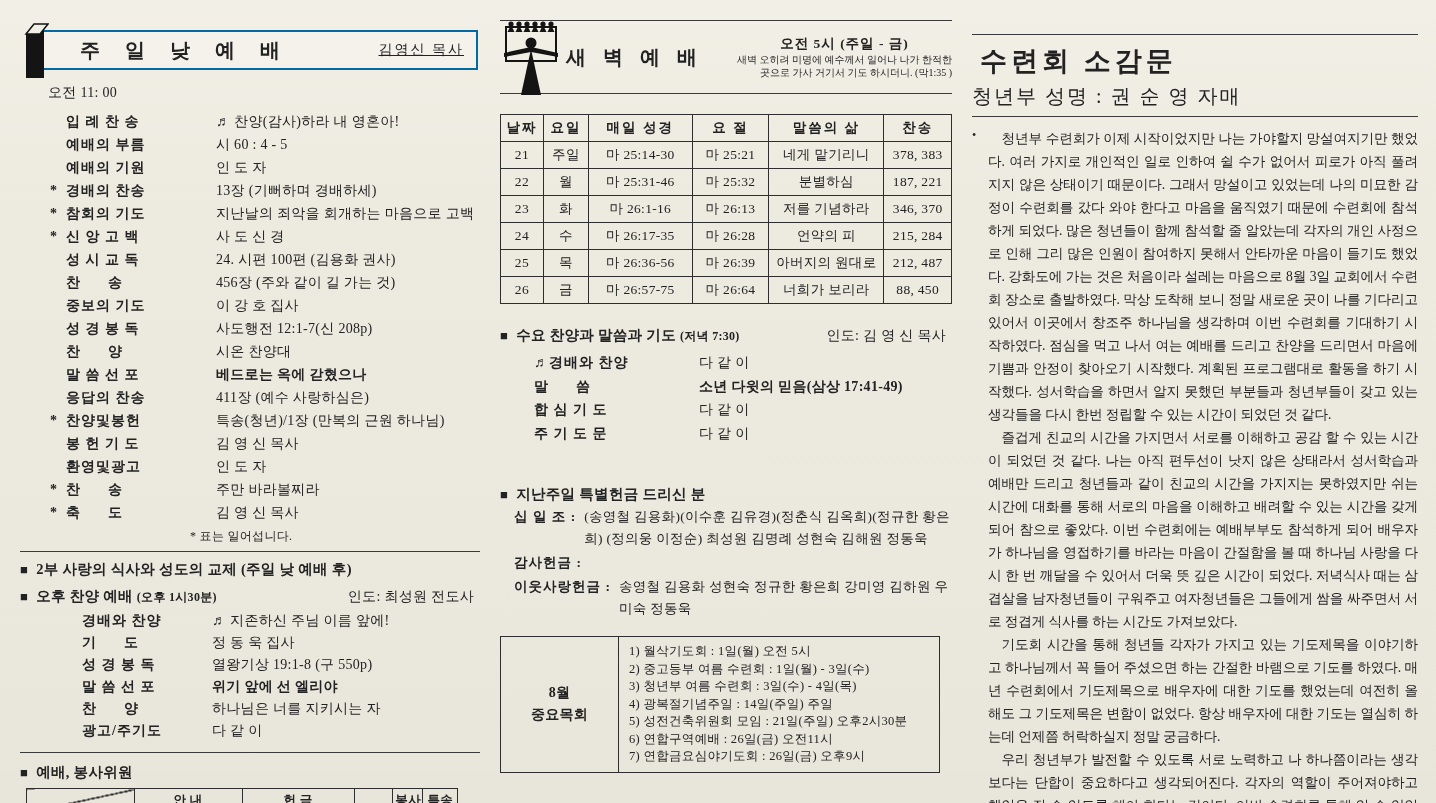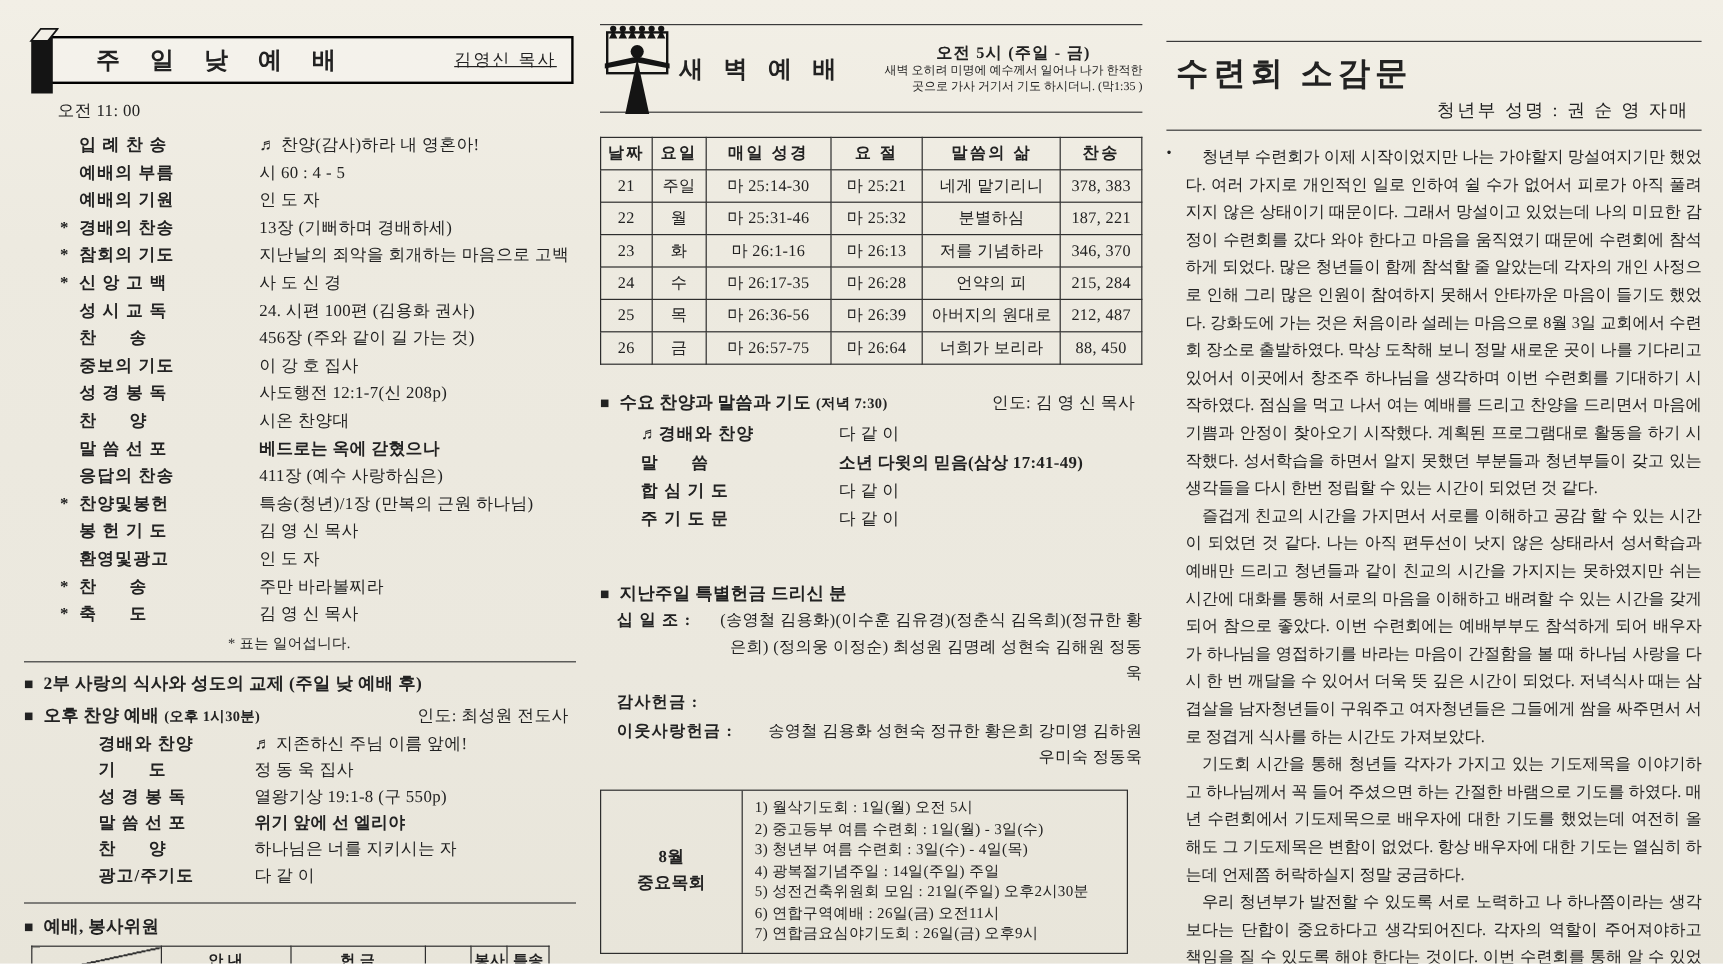--- a/index.html
+++ b/index.html
@@ -11,21 +11,21 @@
     letter-spacing:0.3px;
   }
   .page { display:flex; padding:14px 10px 0 20px; gap:20px; height:100%; }
   .col { position:relative; }
   .col-left { width:460px; }
   .col-mid { width:452px; }
   .col-right { width:446px; }
   .hr { border-top:1.6px solid #3a3a3a; height:0; }
 
   
-  .l-header { position:relative; border:2px solid #000000; margin:16px 2px 0 18px; height:40px;
+  .l-header { position:relative; border:2px solid #0369a1; margin:16px 2px 0 18px; height:40px;
               display:flex; align-items:center; justify-content:space-between; padding:0 12px 0 40px;
               background:rgba(255,255,255,0.25); }
   .l-header .title { font-size:20px; font-weight:700; letter-spacing:10px; }
   .l-header .pastor { font-size:14px; letter-spacing:2px;text-decoration:underline; }
   .flag-svg { position:absolute; left:-17px; top:-10px; }
   .l-time { margin:14px 0 8px 28px; font-size:14px; }
   .svc-list { margin-left:30px; }
   .svc-row { display:flex; line-height:23px; font-size:14px; }
   .svc-star { width:16px; font-weight:700; }
   .svc-label { width:150px; font-weight:700; white-space:pre; letter-spacing:1px; }
@@ -65,32 +65,32 @@
 
   .wed { margin-top:22px; }
   .wed-list { margin:6px 0 0 34px; }
   .wed-row { display:flex; line-height:23.5px; font-size:14px; }
   .wed-row .svc-label { width:165px; }
   .wed-row.bold .wed-val { font-weight:700;text-align:right; }
 
   .off { margin-top:40px; }
   .off-item { display:flex; font-size:13.5px; line-height:22px; margin:2px 0 0 14px; }
   .off-label { font-weight:700; white-space:pre; flex:none; letter-spacing:1px; }
-  .off-names { margin-left:24px;text-align:right; }
+  .off-names { margin-left:8px; }
 
   .aug { display:flex; border:1.6px solid #2e2e2e; margin-top:16px; width:440px; }
   .aug-left { width:118px; border-right:1.6px solid #2e2e2e; display:flex; flex-direction:column;
               align-items:center; justify-content:center; font-size:14px; font-weight:700; line-height:22px; }
   .aug-right { flex:1; padding:6px 4px 6px 10px; }
   .aug-line { font-size:12.5px; line-height:17.5px; white-space:nowrap; }
 
   
   .r-top { margin-top:20px; }
   .r-title { font-size:27px; font-weight:700; letter-spacing:4px; margin:8px 0 4px 8px; }
-  .r-byline { text-align:right; font-size:15px; padding-right:10px; letter-spacing:2px; margin-bottom:6px; }
+  .r-byline { text-align:left; font-size:20px; padding-right:10px; letter-spacing:2px; margin-bottom:6px; }
   .essay { position:relative; margin-top:10px; padding-left:16px; }
   .essay-bullet { position:absolute; left:0; top:1px; font-size:12px; }
   .essay p { font-size:13.6px; line-height:23px; text-align:justify; text-indent:1em; letter-spacing:-0.1px; }
 </style>
 </head>
 <body>
 
 <div class="page">
 
   <div class="col col-left">

